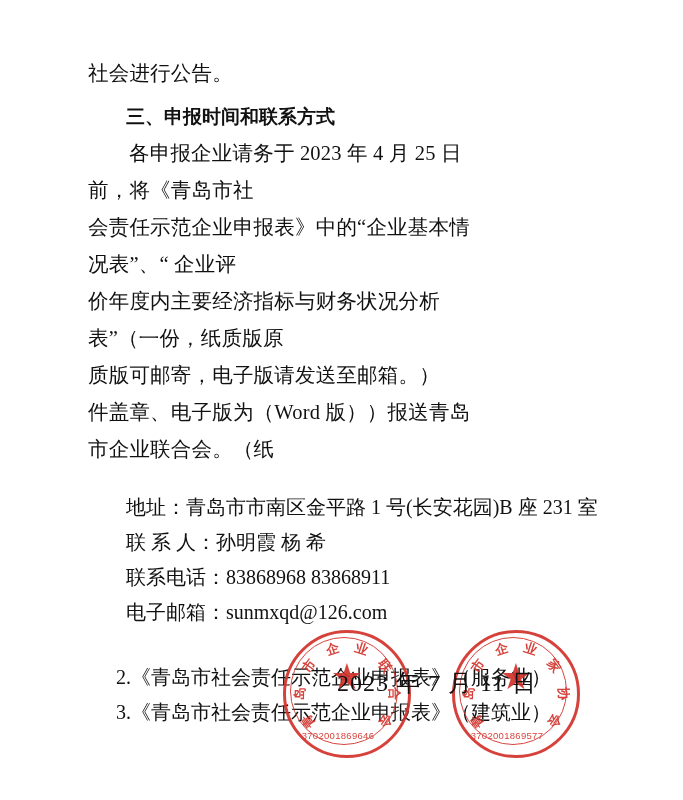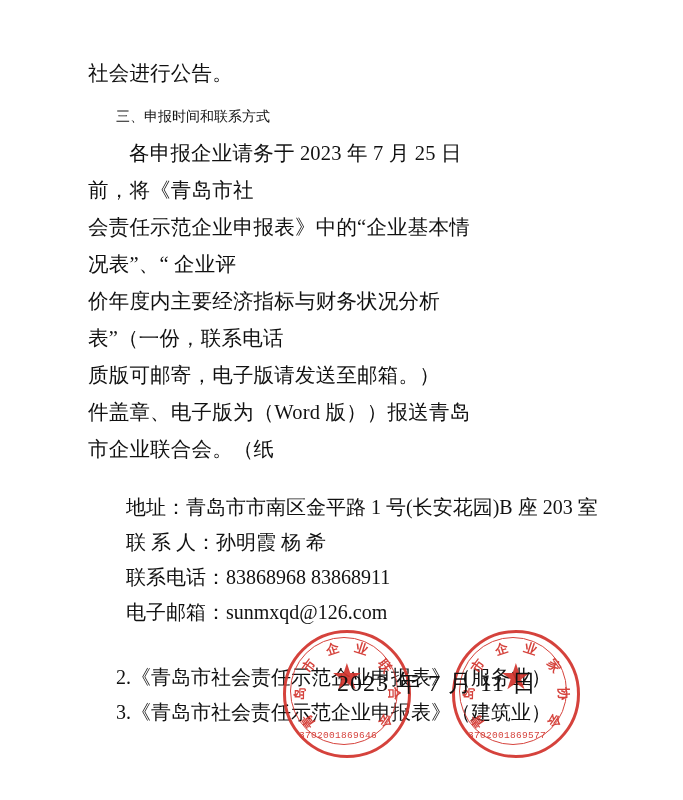--- a/index.html
+++ b/index.html
@@ -24,22 +24,22 @@
   }
   .para-line {
     font-size: 20.5px;
     line-height: 37px;
     letter-spacing: 0.2px;
   }
   .indent2 {
     text-indent: 2em;
   }
   .heading {
-    font-weight: normal;
-    font-size: 14px;
+    font-weight: bold;
+    font-size: 19px;
     line-height: 37px;
   }
   .gap-s { height: 6px; }
 
   .contact-block {
     margin-top: 22px;
     padding-left: 38px;
   }
   .contact-line {
     font-size: 20px;
@@ -128,44 +128,44 @@
     white-space: nowrap;
   }
   .seal .code {
     position: absolute;
     left: 0;
     right: 18px;
     bottom: 14px;
     text-align: center;
     font-size: 9.5px;
     color: #d2332c;
-    font-family: Liberation Mono, monospace;
+    font-family: Liberation Sans, sans-serif;
     letter-spacing: 0.3px;
   }
 </style>
 </head>
 <body>
 
 <div class="page">
 
   <div class="para-line">社会进行公告。</div>
 
   <div class="gap-s"></div>
 
   <div class="heading indent2">三、申报时间和联系方式</div>
 
-  <div class="para-line indent2">各申报企业请务于 2023 年 7 月 25 日前，将《青岛市社</div>
+  <div class="para-line indent2">各申报企业请务于 2023 年 4 月 25 日前，将《青岛市社</div>
   <div class="para-line">会责任示范企业申报表》中的“企业基本情况表”、“ 企业评</div>
-  <div class="para-line">价年度内主要经济指标与财务状况分析表”（一份，联系电话</div>
+  <div class="para-line">价年度内主要经济指标与财务状况分析表”（一份，纸质版原</div>
   <div class="para-line">质版可邮寄，电子版请发送至邮箱。）</div>
   <div class="para-line">件盖章、电子版为（Word 版））报送青岛市企业联合会。（纸</div>
 
   <div class="contact-block">
     <div class="contact-line">
-      <span class="contact-label">地址：</span><span>青岛市市南区金平路 1 号(长安花园)B 座 203 室</span>
+      <span class="contact-label">地址：</span><span>青岛市市南区金平路 1 号(长安花园)B 座 231 室</span>
     </div>
     <div class="contact-line">
       <span class="contact-label">联 系 人：</span><span>孙明霞    杨  希</span>
     </div>
     <div class="contact-line">
       <span class="contact-label">联系电话：</span><span>83868968        83868911</span>
     </div>
     <div class="contact-line">
       <span class="contact-label">电子邮箱：</span><span>sunmxqd@126.com</span>
     </div>

